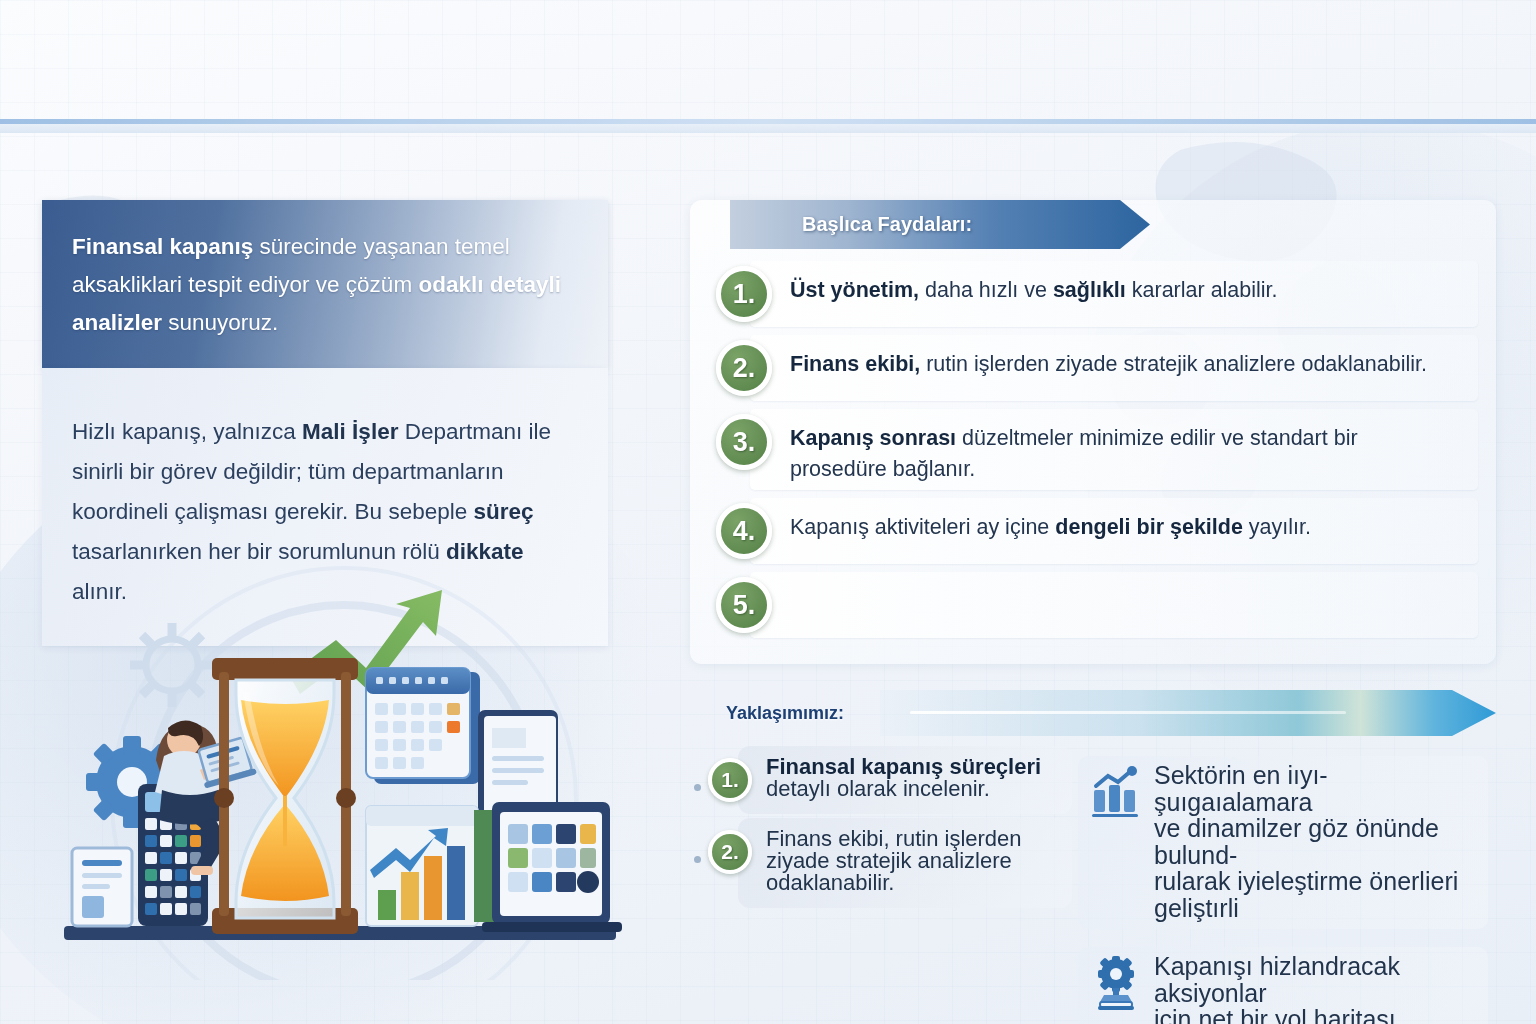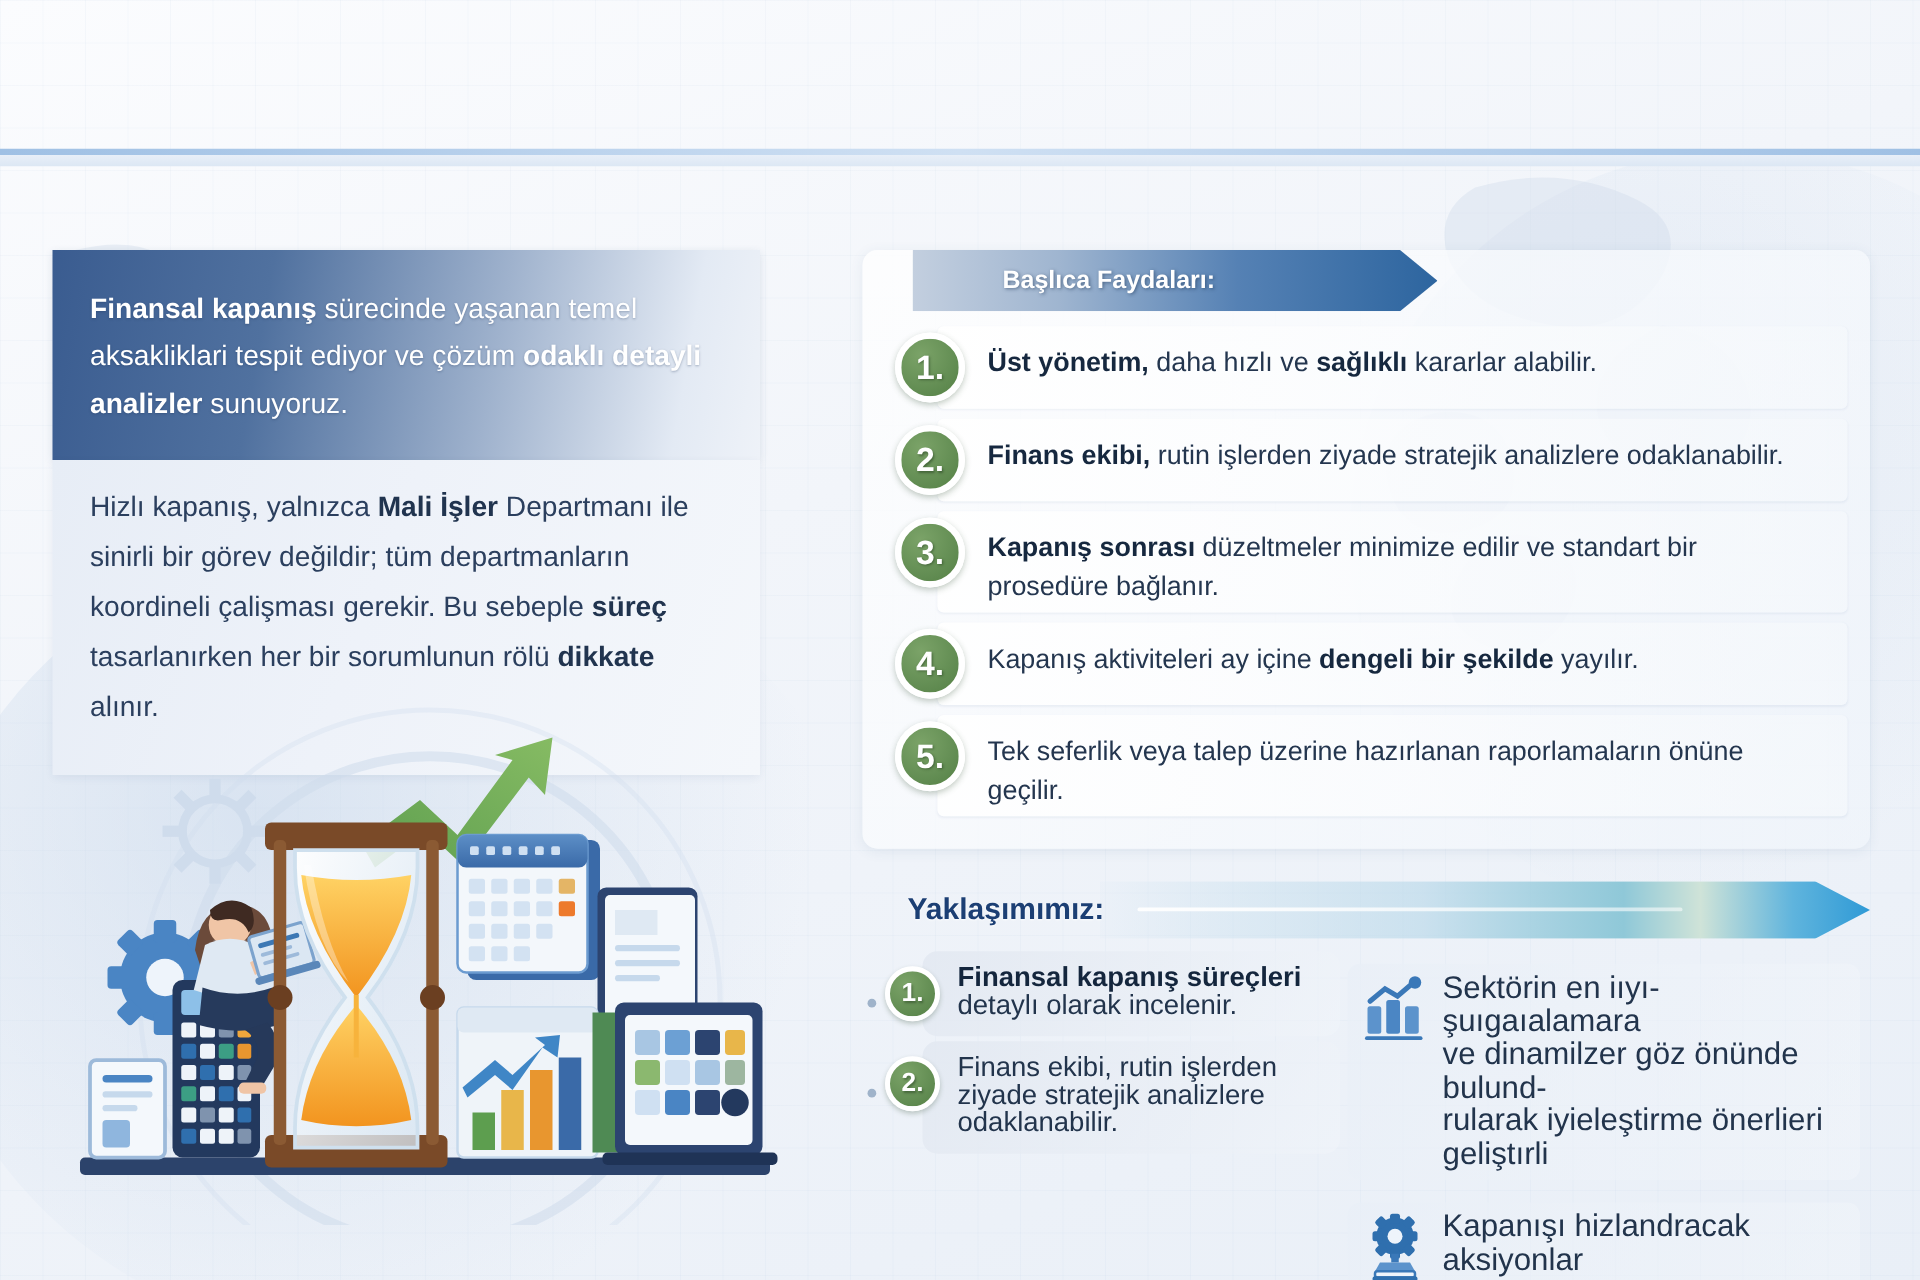--- a/index.html
+++ b/index.html
@@ -67,21 +67,21 @@
   .intro-box p {
     color: #ffffff;
     font-size: 22.5px;
     line-height: 38px;
     text-shadow: 0 1px 2px rgba(30,50,85,.34);
   }
   .intro-box b { font-weight: 700; }
 
   .body-box {
     position: relative;
-    padding: 18px 30px 34px 30px;
+    padding: 44px 30px 34px 30px;
     background: linear-gradient(110deg, #e7edf6 0%, #eef2f9 45%, #f4f7fb 100%);
     box-shadow: 0 2px 7px rgba(40,70,115,.08);
   }
   .body-box p {
     color: #2b3f5e;
     font-size: 22.5px;
     line-height: 40px;
   }
   .body-box b { font-weight: 700; color: #21344f; }
 
@@ -167,21 +167,21 @@
   }
   .approach-arrow .band::after {
     content: "";
     position: absolute; left: 30px; right: 150px; top: 21px; height: 3px;
     background: linear-gradient(90deg, rgba(255,255,255,.95), rgba(255,255,255,.55));
     border-radius: 2px;
   }
   .approach-label {
     position: relative; z-index: 3;
     margin-left: 36px;
-    color: #1c3f74; font-size: 24px; font-weight: 700;
+    color: #1c3f74; font-size: 18px; font-weight: 700;
     text-shadow: 0 1px 2px rgba(255,255,255,.85);
   }
 
   .approach-body { display: flex; gap: 6px; margin-top: 8px; }
   .approach-left { width: 382px; }
   .approach-right { width: 410px; padding-top: 6px; }
 
   .appr-row {
     position: relative; display: flex; align-items: flex-start;
     margin-bottom: 14px; padding-left: 18px;
@@ -508,23 +508,20 @@
         <div class="stripe"></div>
         <div class="badge">4.</div>
         <div class="benefit-text">
           <b></b><span>Kapanış aktiviteleri ay içine </span><b>dengeli bir şekilde</b><span> yayılır.</span>
         </div>
       </div>
 
       <div class="benefit-row">
         <div class="stripe"></div>
         <div class="badge">5.</div>
-        <div class="benefit-text">
-          <b></b><span>Tek seferlik veya talep üzerine hazırlanan raporlamaların önüne geçilir.</span><b></b><span></span>
-        </div>
       </div>
     </div>
 
     <div class="approach">
 
       <div class="approach-arrow">
         <span class="approach-label">Yaklaşımımız:</span>
         <div class="band"></div>
       </div>
 

